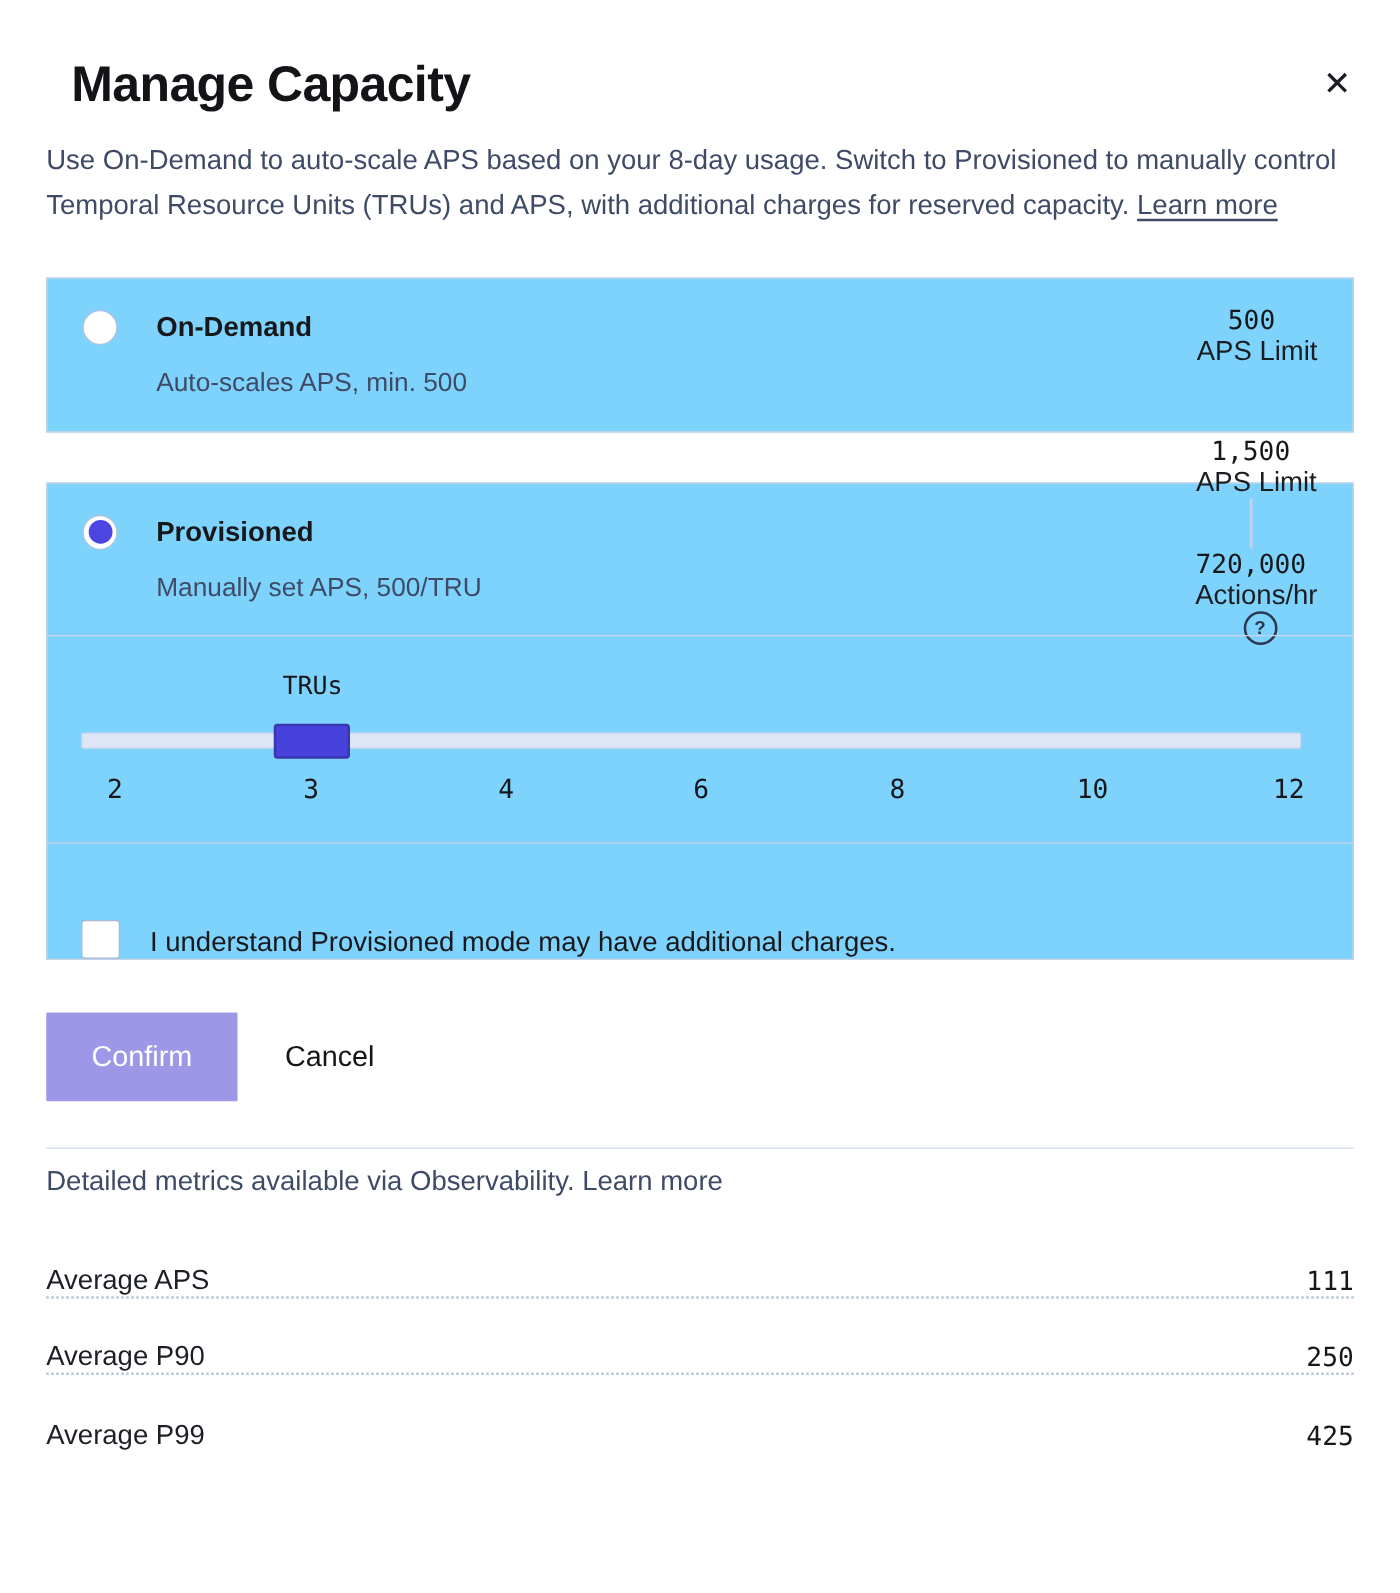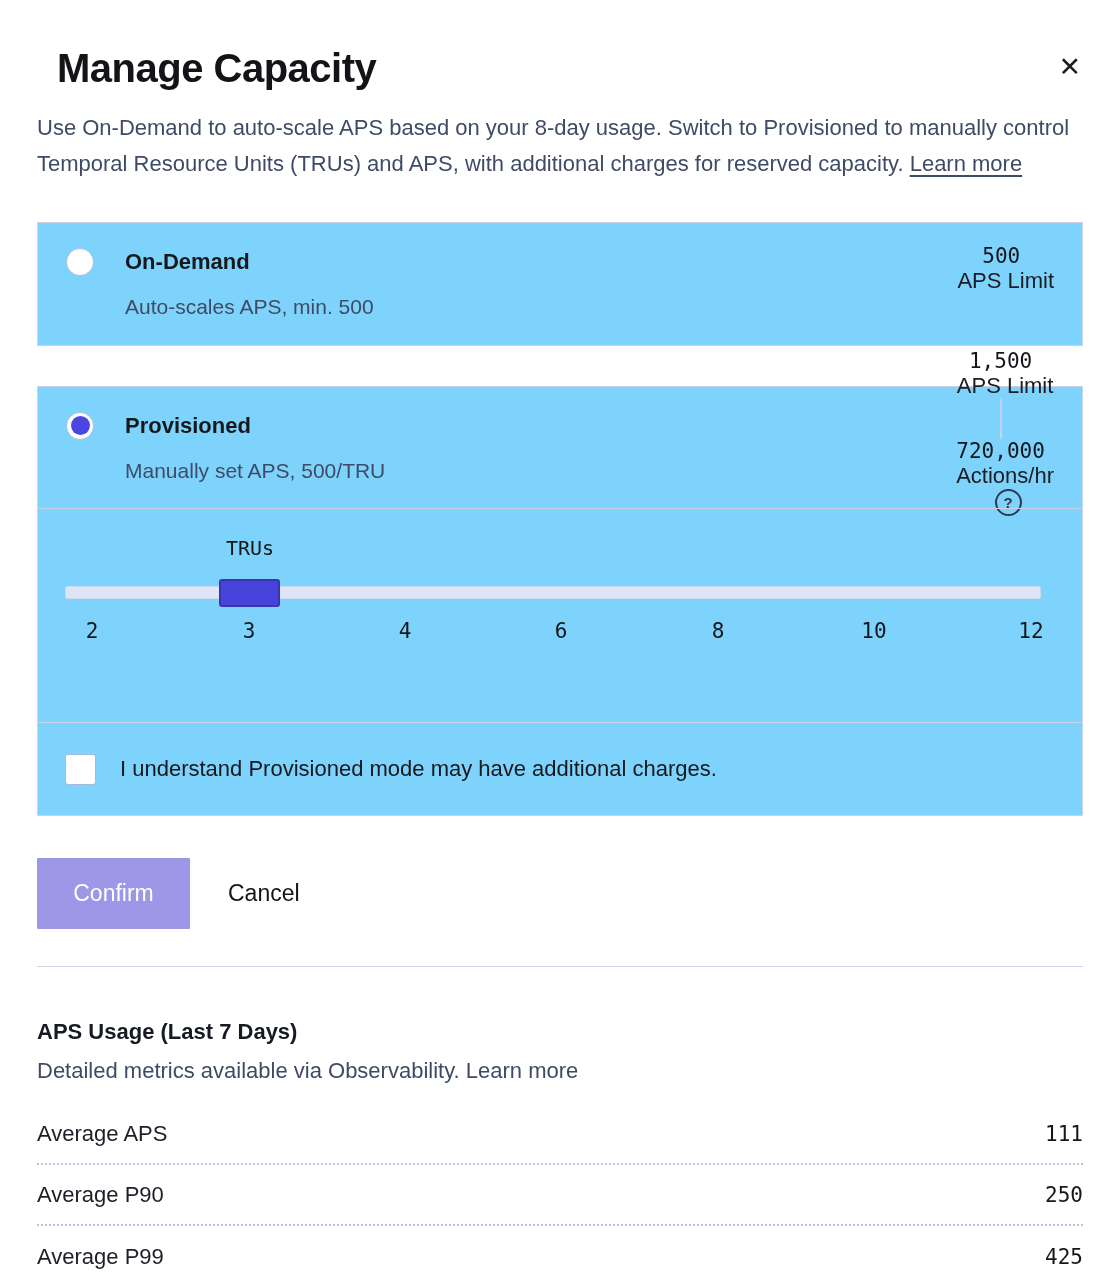--- a/index.html
+++ b/index.html
@@ -71,21 +71,21 @@
   .slider-thumb {
     position: absolute; top: 70px; left: 181px; width: 61px; height: 28px;
     background: #4742db; border: 2px solid #3a36b0; border-radius: 3px; cursor: grab;
   }
   .tick { position: absolute; top: 110px; transform: translateX(-50%);
     font-family: "DejaVu Sans Mono", monospace; font-size: 21px; font-weight: 500; color: #15171b; }
   .tick.t0 { left: 54px; }  .tick.t1 { left: 211px; } .tick.t2 { left: 367px; }
   .tick.t3 { left: 523px; } .tick.t4 { left: 680px; } .tick.t5 { left: 836px; }
   .tick.t6 { left: 993px; }
 
-  .checkbox-section { height: 93px; border-top: 1.5px solid #c9d3e5; display: flex; align-items: center; padding: 0 27px; margin-top: 48px; }
+  .checkbox-section { height: 93px; border-top: 1.5px solid #c9d3e5; display: flex; align-items: flex-end; padding: 0 27px; }
   .checkbox { width: 31px; height: 31px; border: 1.5px solid #a9b8d6; border-radius: 3px; background: #fff; cursor: pointer; flex: 0 0 auto; }
   .checkbox-label { margin-left: 24px; font-size: 22px; color: #17181c; }
 
   
   .actions { margin-top: 42px; display: flex; align-items: center; }
   .confirm-btn {
     width: 153px; height: 71px; background: #9d97e7; color: #ffffff;
     border: none; font-size: 23px; font-family: "Liberation Sans", sans-serif;
     cursor: pointer; border-radius: 1px;
   }
@@ -95,21 +95,21 @@
   }
 
   .rule { margin-top: 37px; border: none; border-top: 1.5px solid #cdd7e8; }
 
   
   .usage-title { margin-top: 52px; font-size: 22px; font-weight: 700; color: #161a22; }
   .usage-sub { margin-top: 13px; font-size: 22px; color: #3f4b66; }
   .usage-sub a { color: #3f4b66; text-decoration: none; cursor: pointer; }
 
   .metrics { margin-top: 20px; }
-  .metric-row { height: 61px; display: flex; align-items: center; justify-content: space-between;
+  .metric-row { height: 61px; display: flex; align-items: flex-end; justify-content: space-between;
     border-bottom: 2px dotted #b8c5de; }
   .metric-row:last-child { border-bottom: none; }
   .metric-label { font-size: 22px; color: #1c1f26; }
   .metric-value { font-family: "DejaVu Sans Mono", monospace; font-size: 21px; font-weight: 500; color: #15171b; }
 </style>
 </head>
 <body>
 
 <div class="wrap">
 
@@ -178,21 +178,20 @@
 
   </div>
 
   <div class="actions">
     <button class="confirm-btn">Confirm</button>
     <button class="cancel-btn">Cancel</button>
   </div>
 
   <hr class="rule">
 
-  <div class="usage-title">APS Usage (Last 7 Days)</div>
   <p class="usage-sub"><span>Detailed metrics available via Observability.</span> <a>Learn more</a></p>
 
   <div class="metrics">
     <div class="metric-row">
       <span class="metric-label">Average APS</span>
       <span class="metric-value">111</span>
     </div>
     <div class="metric-row">
       <span class="metric-label">Average P90</span>
       <span class="metric-value">250</span>

